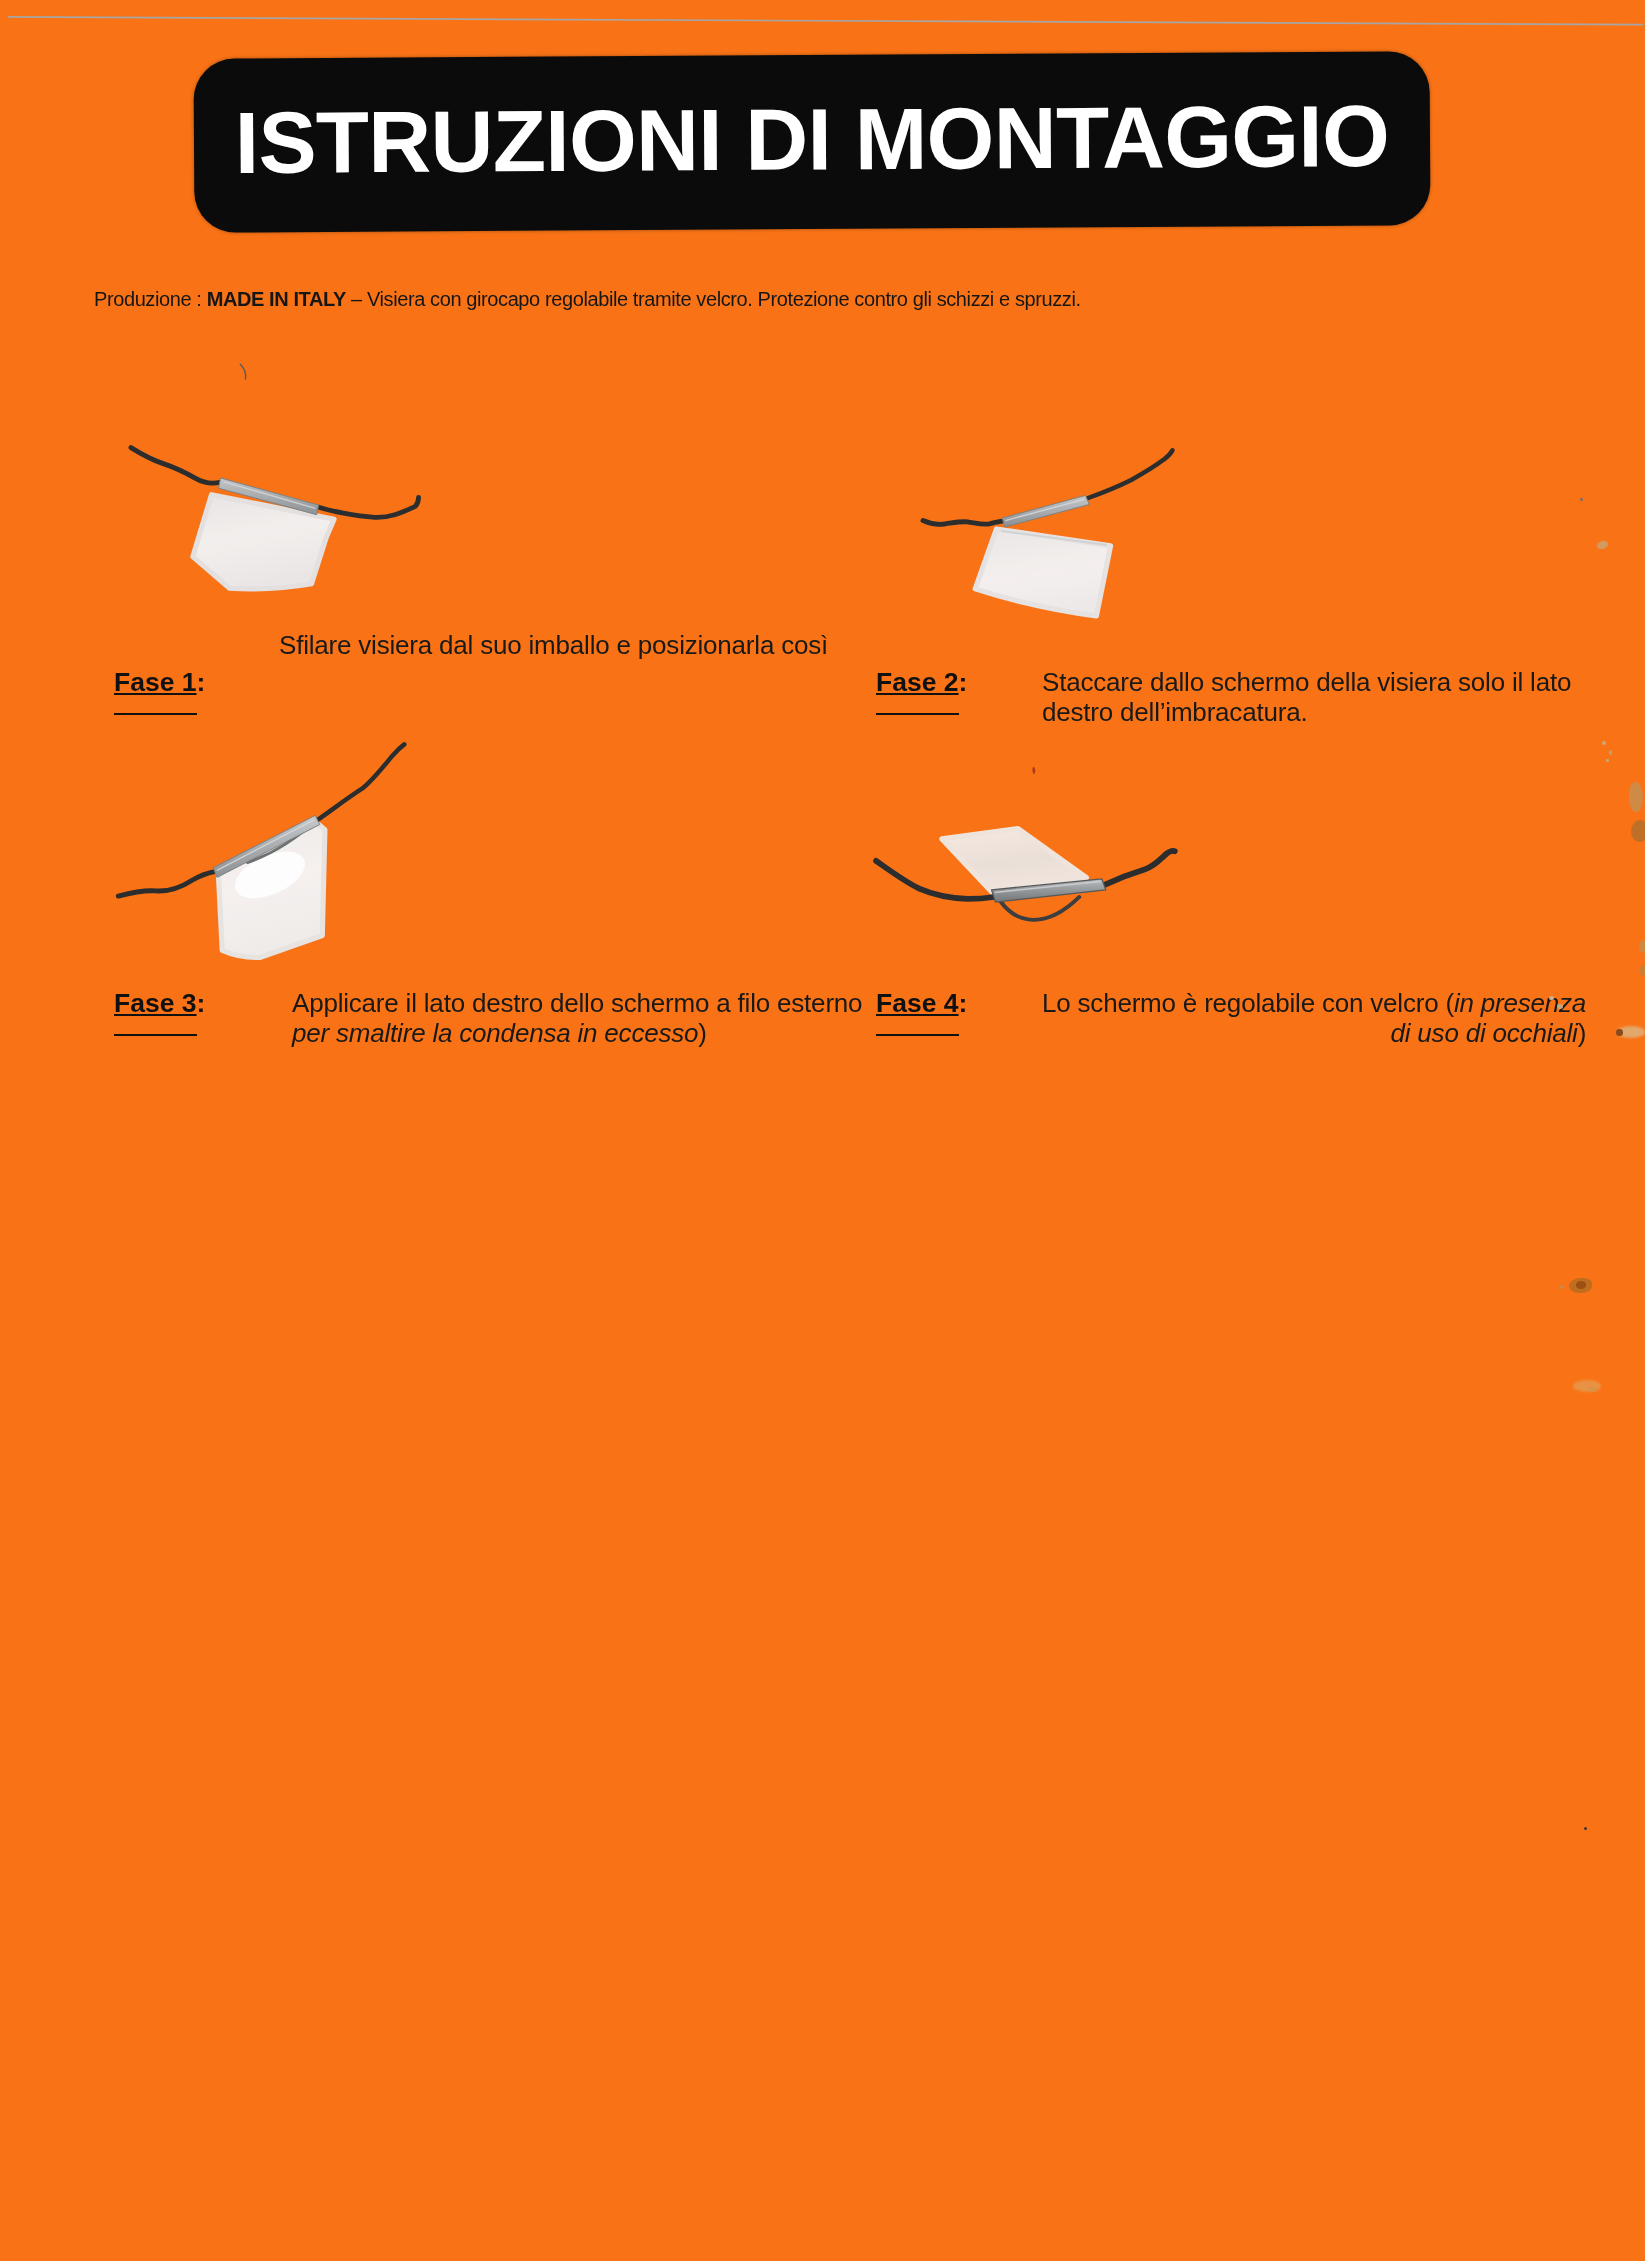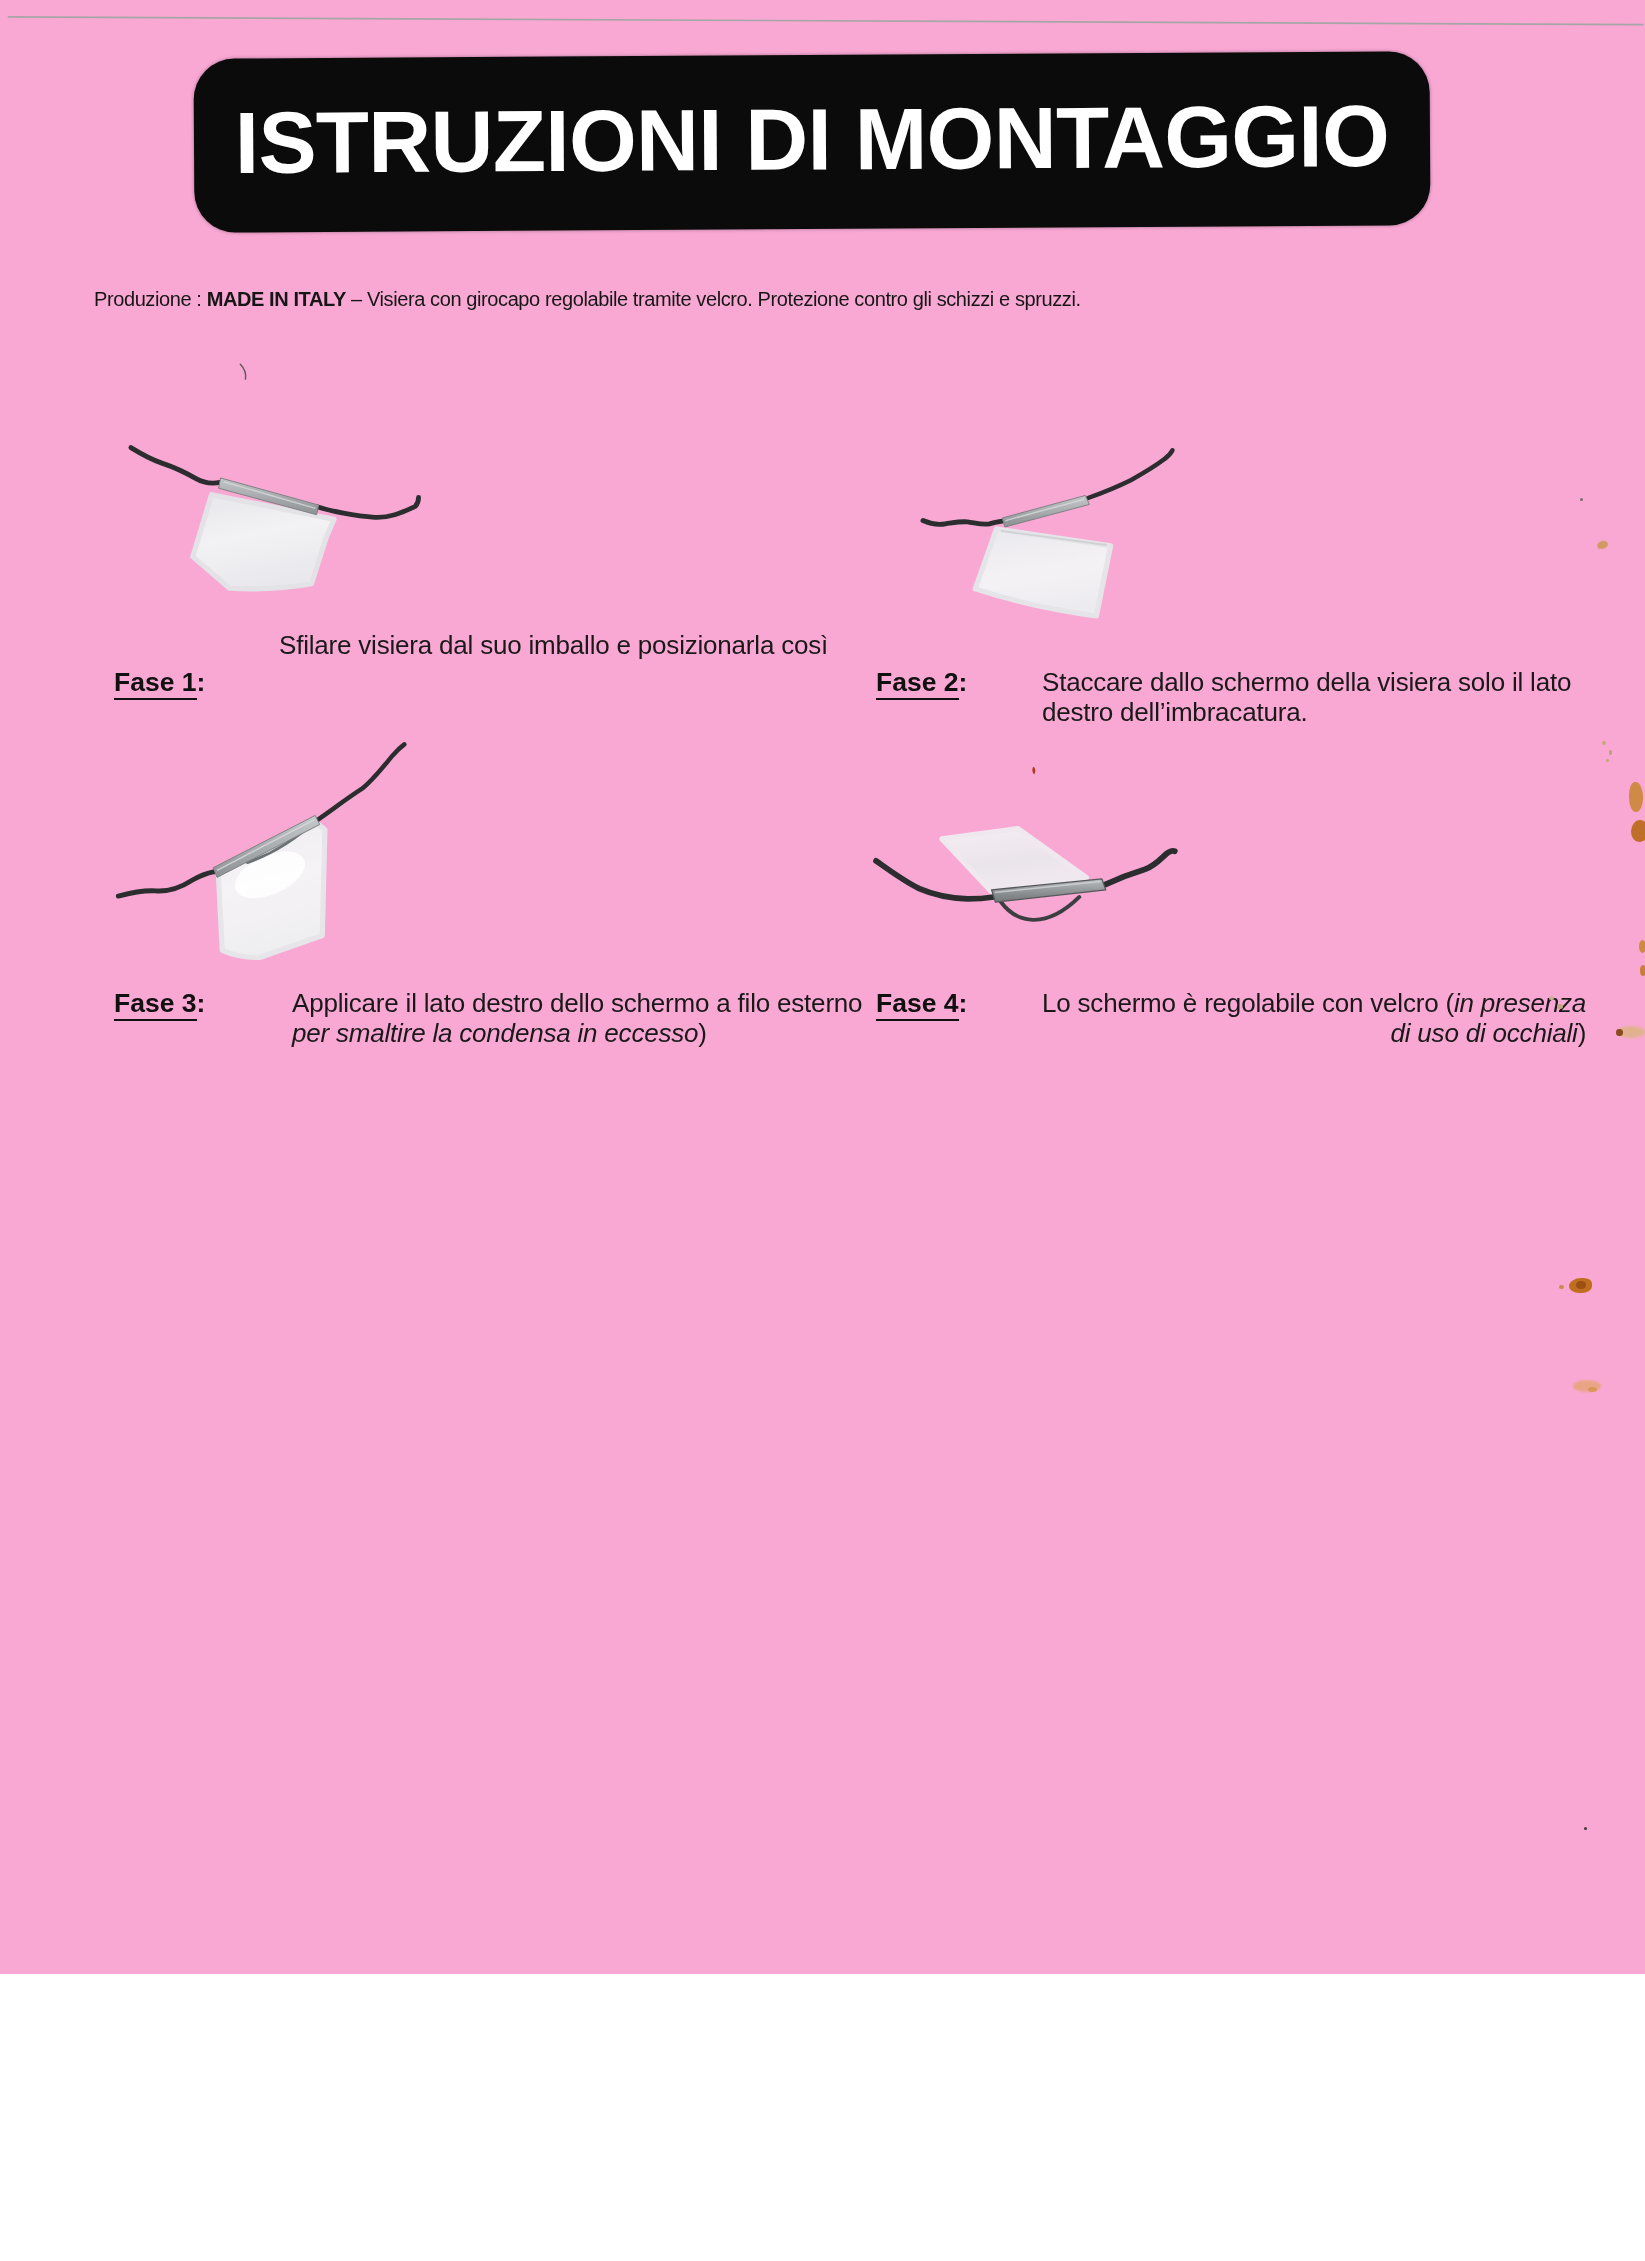--- a/index.html
+++ b/index.html
@@ -1,17 +1,17 @@
 <!DOCTYPE html>
 <html style="font-size:10.3px"><head>
 <meta charset="utf-8">
 <style>
   html,body{margin:0;padding:0;background:#ffffff;}
   .page{
-    position:relative;width:1646px;height:1974px;background:#f9a8d4;overflow:hidden;
+    position:relative;width:1646px;height:2261px;background:#f97316;overflow:hidden;
     font-family:"Liberation Sans", sans-serif;color:#1c1c1c;
   }
   
   .scanline{position:absolute;left:0;top:0;width:1646px;height:39px;}
   
   .banner{
     position:absolute;left:194px;top:55px;width:1236px;height:174px;
     background:#0b0b0b;border-radius:41px;
     display:flex;align-items:center;justify-content:center;
     transform:rotate(-0.35deg);
@@ -23,21 +23,21 @@
   }
   .intro{
     position:absolute;left:94px;top:288px;width:1504px;font-size:20px;letter-spacing:-0.4px;
     white-space:nowrap;color:#161616;
   }
   .intro b{font-weight:700;}
   .fig{position:absolute;}
   .cap-label{
     position:absolute;font-size:26.5px;font-weight:700;color:#111;white-space:nowrap;
   }
-  .cap-label .ul{border-bottom:2.6px solid #111;padding-bottom:0;display:inline-block;}
+  .cap-label .ul{border-bottom:2.6px solid #111;padding-bottom:15px;display:inline-block;text-decoration:underline;}
   .cap-text{
     position:absolute;font-size:26px;line-height:30px;color:#191919;letter-spacing:-0.2px;
     white-space:nowrap;
   }
   .cap-text .it{font-style:italic;}
   
   .stain{position:absolute;border-radius:50%;}
   .blur1{filter:blur(0.6px);}
   .blur2{filter:blur(1px);}
 </style>

